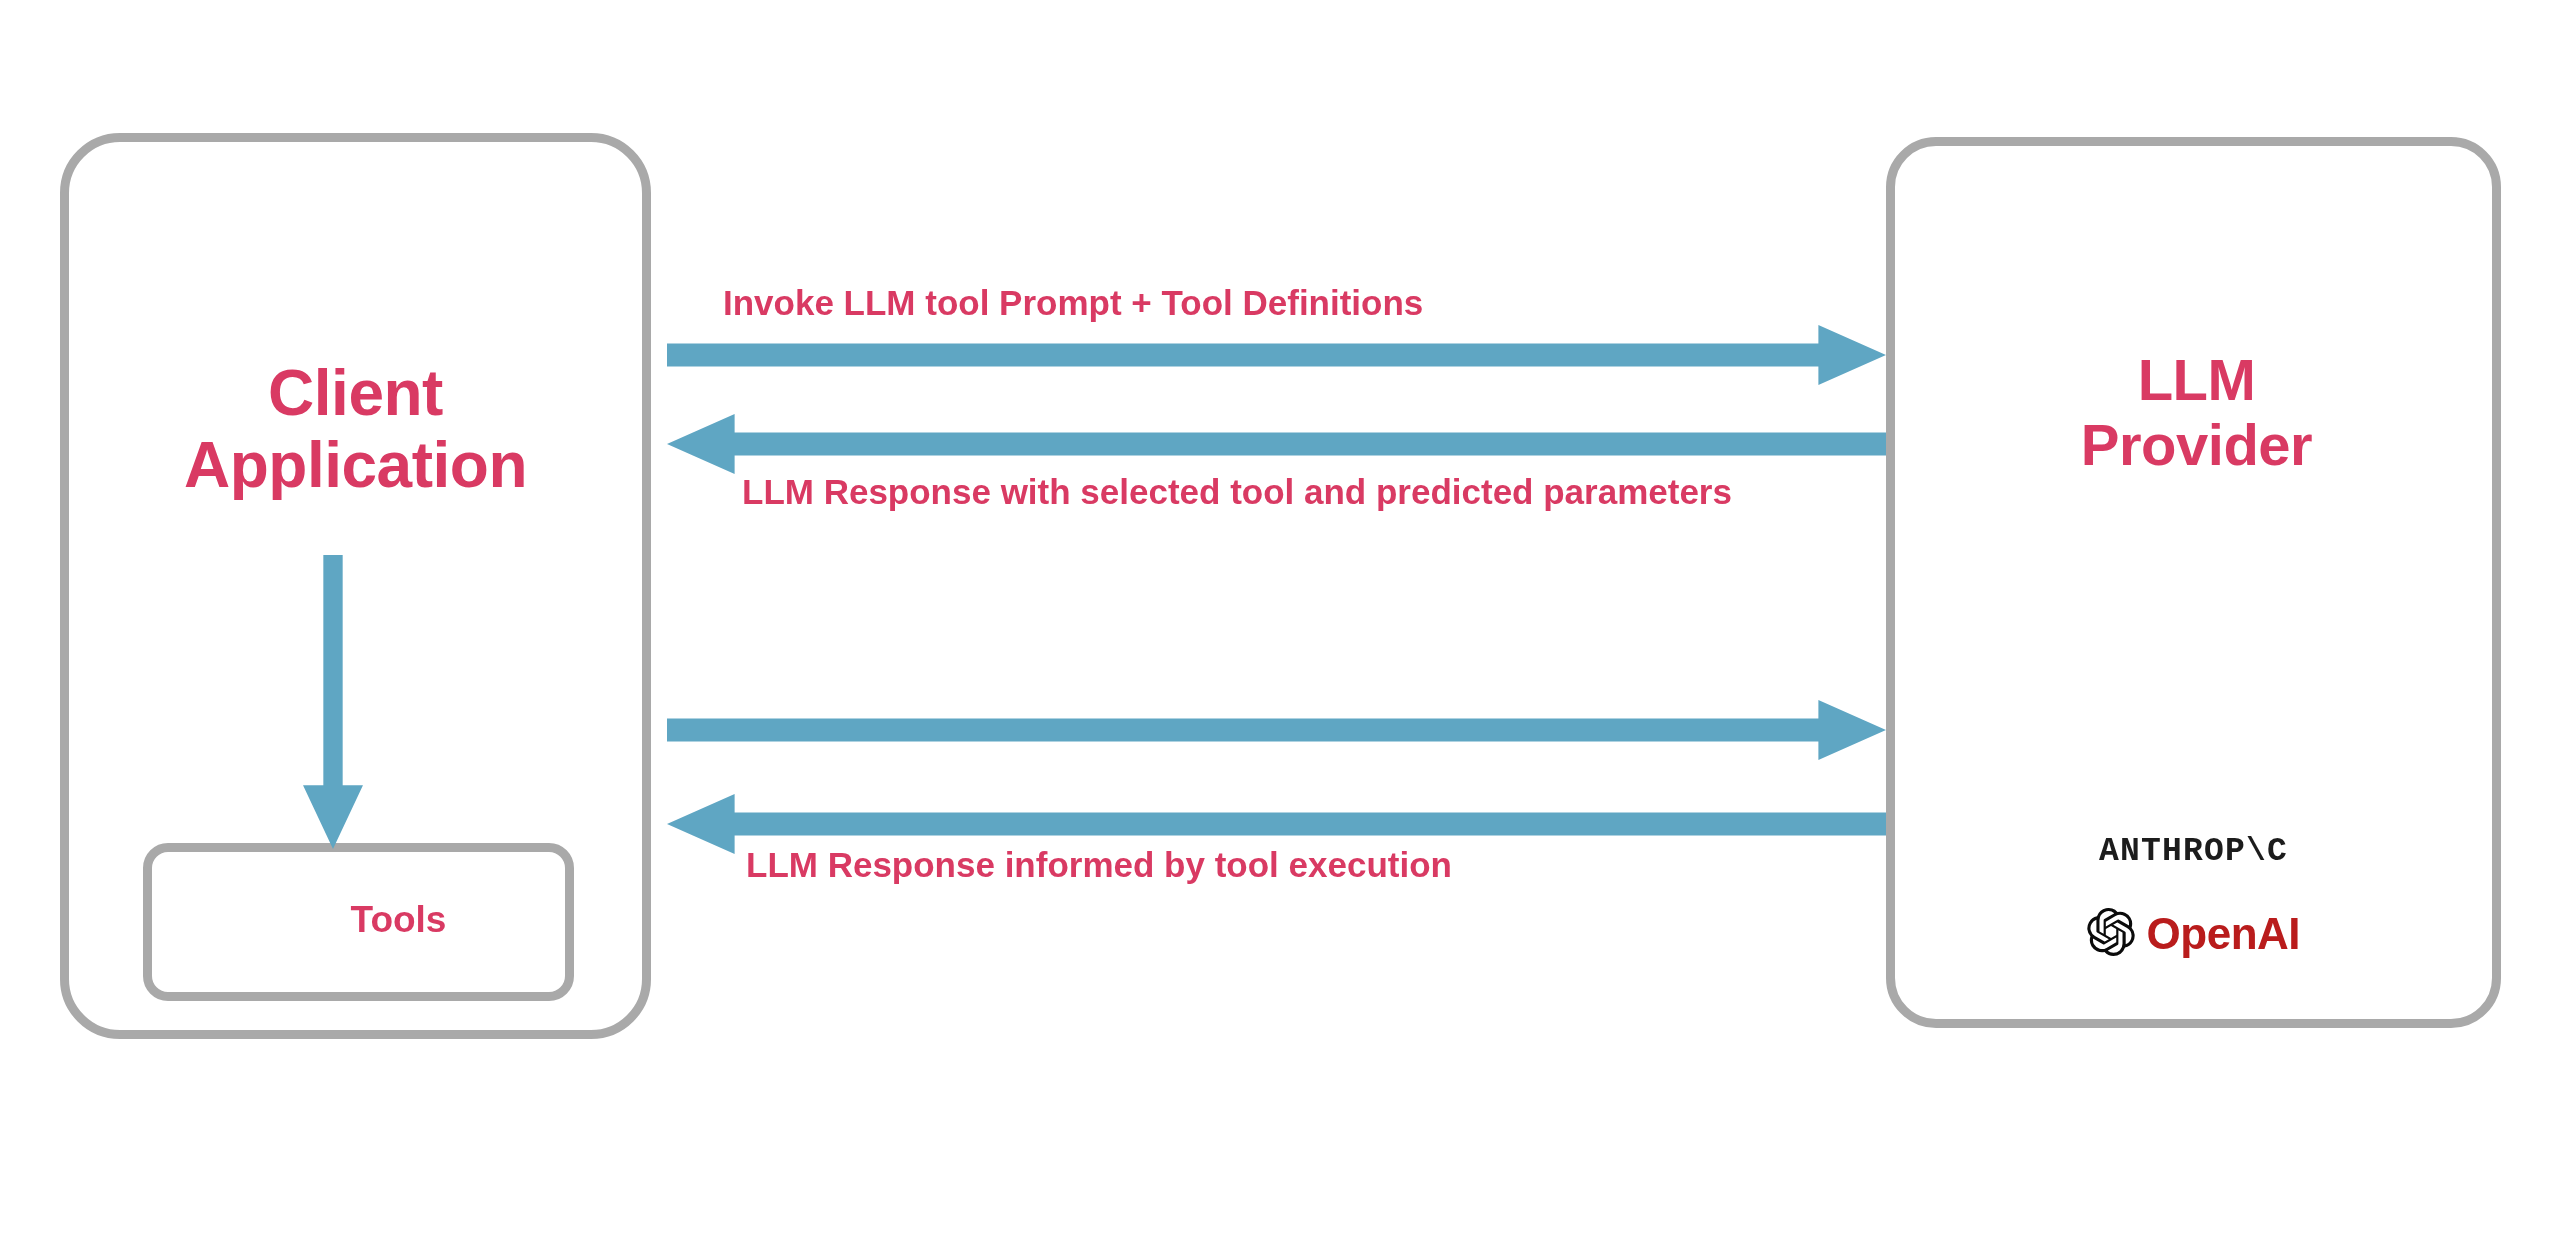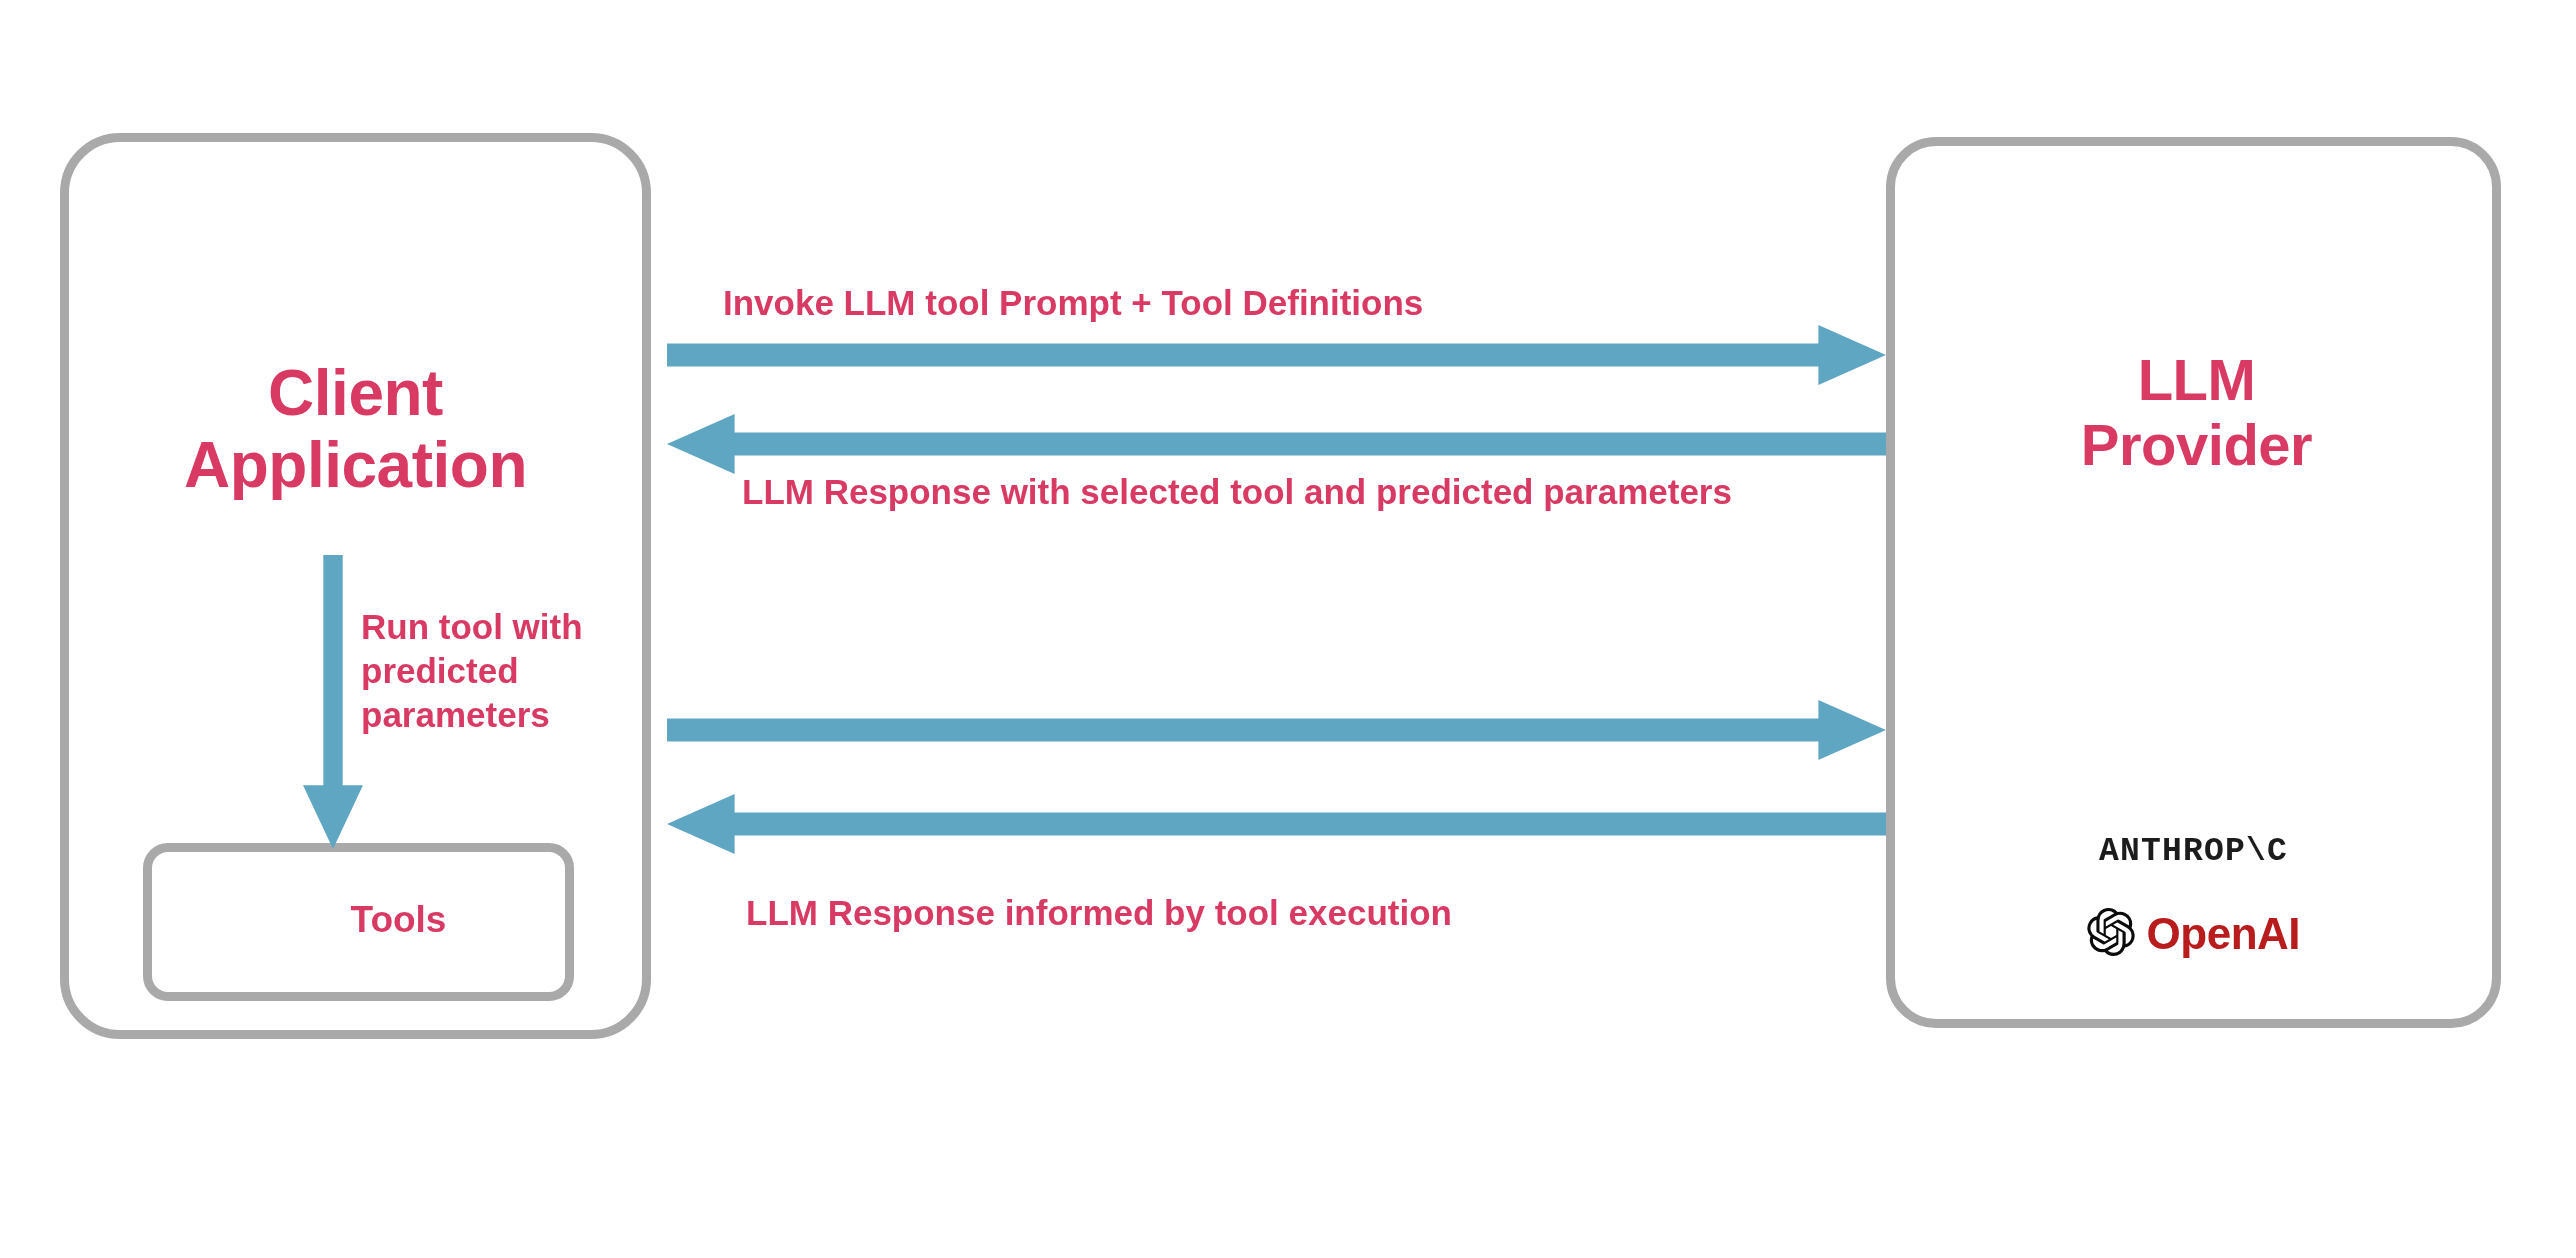--- a/index.html
+++ b/index.html
@@ -103,21 +103,21 @@
     position: absolute;
     color: #d93a63;
     font-weight: 700;
     font-size: 35px;
     white-space: nowrap;
     line-height: 1.22;
   }
   #label-invoke-1 { left: 723px; top: 282px; }
   #label-response-1 { left: 742px; top: 471px; }
   #label-invoke-2 { left: 723px; top: 657px; }
-  #label-response-2 { left: 746px; top: 892px; }
+  #label-response-2 { left: 746px; top: 844px; }
   #label-run-tool {
     left: 361px;
     top: 605px;
     white-space: pre-line;
     font-size: 35px;
     line-height: 1.26;
   }
 
   
   #anthropic-wordmark {
@@ -159,23 +159,20 @@
 Application</div>
 
   <div id="tools-box"></div>
   <div id="tools-label">Tools</div>
 
   <div class="arrow-v" style="left:303px; top:555px; width:60px; height:294px;">
     <svg width="60" height="294" viewBox="0 0 62 304" xmlns="http://www.w3.org/2000/svg">
       <polygon points="21,0 41,0 41,238 62,238 31,304 0,238 21,238" fill="#5fa6c3"></polygon>
     </svg>
   </div>
-  <div class="arrow-label" id="label-run-tool">Run tool with
-predicted
-parameters</div>
 
   <div class="arrow-label" id="label-invoke-1">Invoke LLM tool Prompt + Tool Definitions</div>
   <div class="arrow-h" style="left:667px; top:325px; width:1219px; height:60px;">
     <svg width="1219" height="60" viewBox="0 0 1262 62" xmlns="http://www.w3.org/2000/svg">
       <polygon points="0,19 1192,19 1192,0 1262,31 1192,62 1192,43 0,43" fill="#5fa6c3"></polygon>
     </svg>
   </div>
 
   <div class="arrow-h" style="left:667px; top:414px; width:1219px; height:60px;">
     <svg width="1219" height="60" viewBox="0 0 1262 62" xmlns="http://www.w3.org/2000/svg">

